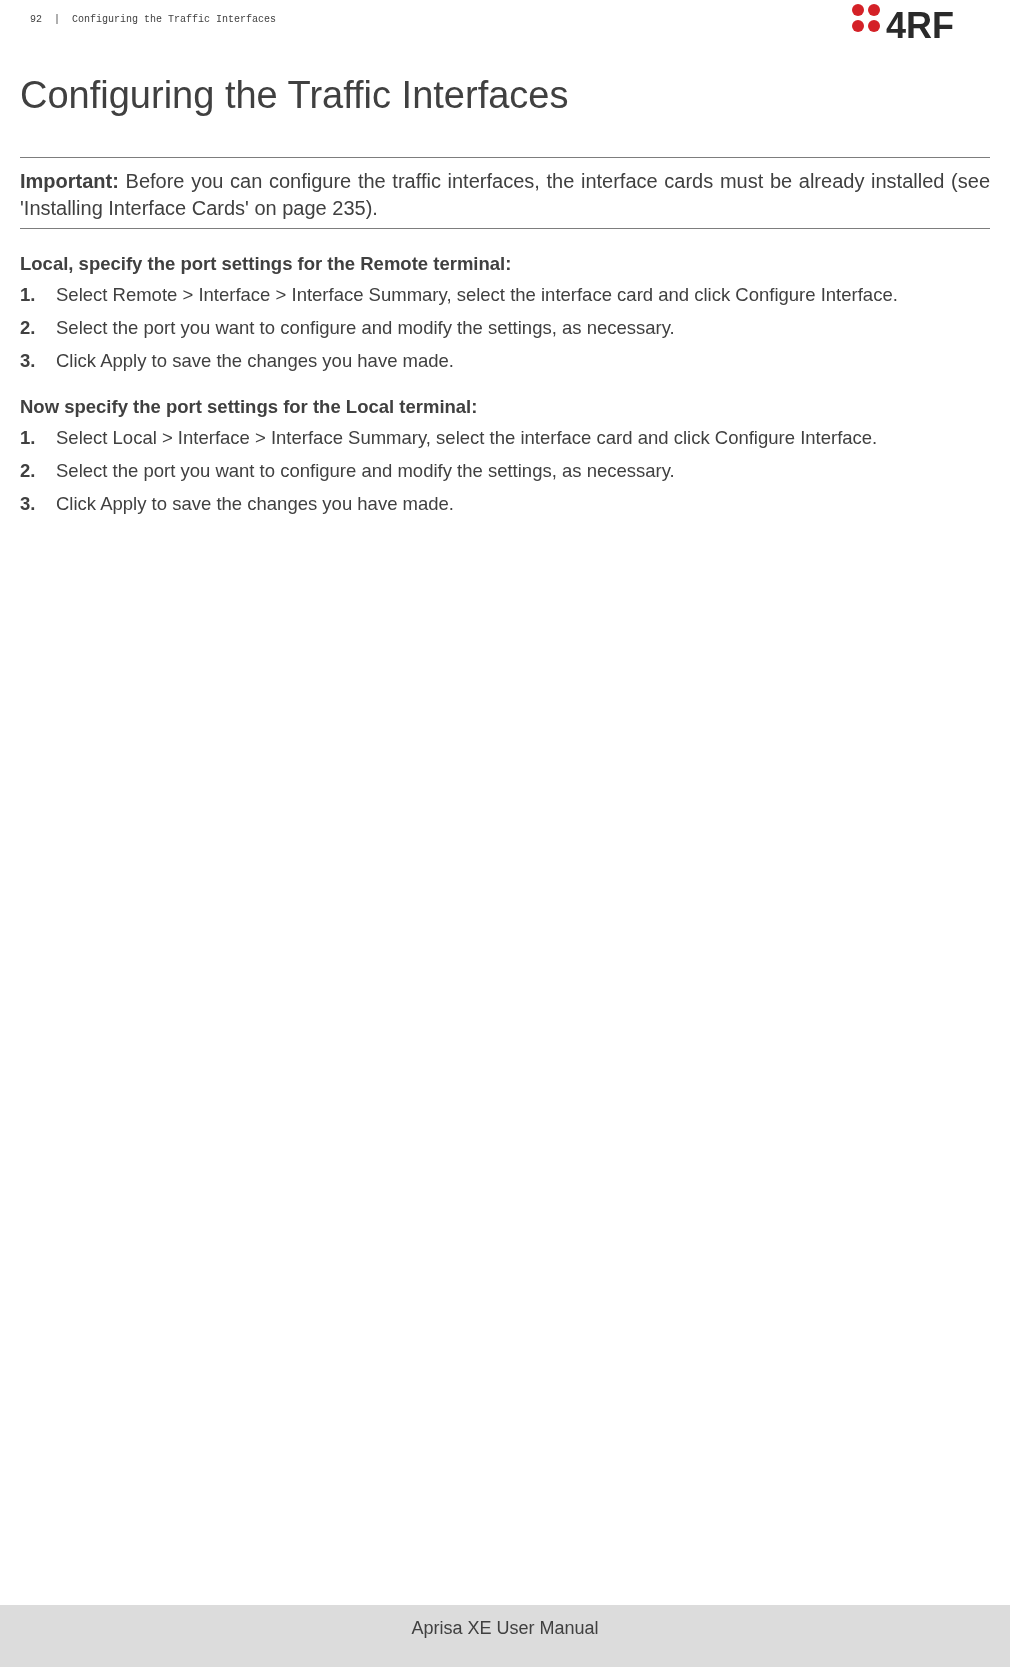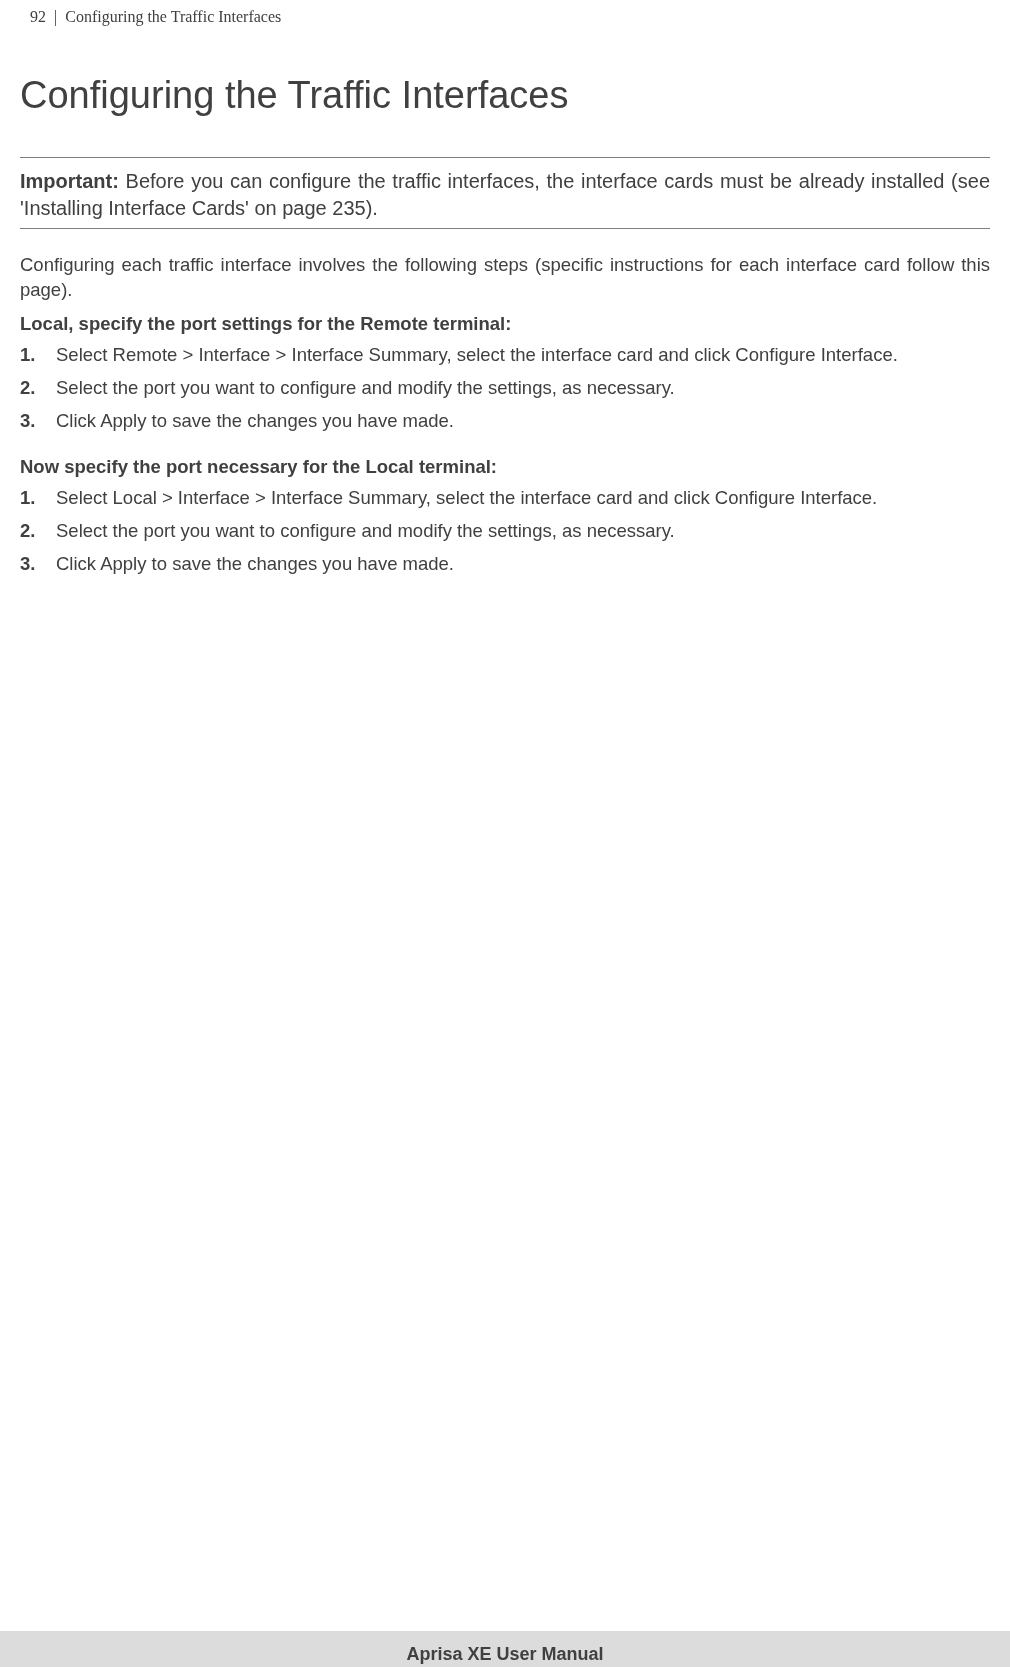--- a/index.html
+++ b/index.html
@@ -14,22 +14,22 @@
     position: relative;
     width: 1010px; height: 1667px;
     padding: 0;
   }
   .header {
     position: relative;
     padding: 8px 30px 0 30px;
     height: 60px;
   }
   .hdr-left {
-    font-family: Liberation Serif, serif;
-    font-size: 16px;
+    font-family: Liberation Mono, monospace;
+    font-size: 10px;
     color: #404040;
   }
   .logo {
     position: absolute;
     right: 24px; top: 0;
   }
   .content {
     padding: 0 20px 0 20px;
   }
   h1.title {
@@ -92,62 +92,69 @@
     left: -36px;
     top: 0;
     font-weight: 700;
     font-size: 18.5px;
     color: #404040;
   }
   .footer-bar {
     position: absolute;
     left: 0; bottom: 0;
     width: 100%;
-    height: 36px;
+    height: 62px;
     background: #dcdcdc;
     text-align: center;
     font-family: "Trebuchet MS", "Segoe UI", Verdana, sans-serif;
     font-size: 18px;
     color: #404040;
     line-height: 46px;
-    font-weight: bold;
   }
 </style>
 </head>
 <body>
 
 <div class="page">
 
   <div class="header">
     <span class="hdr-left">
       <span>92</span>
       &nbsp;|&nbsp;
       <span>Configuring the Traffic Interfaces</span>
     </span>
+    <div class="logo">
+      <svg width="140" height="48" viewBox="0 0 140 48">
+        <circle cx="12" cy="10" r="6" fill="#d42127"></circle>
+        <circle cx="28" cy="10" r="6" fill="#d42127"></circle>
+        <circle cx="12" cy="26" r="6" fill="#d42127"></circle>
+        <circle cx="28" cy="26" r="6" fill="#d42127"></circle>
+        <text x="40" y="38" font-family="Arial Black, Arial, sans-serif" font-size="36" font-weight="900" fill="#2a2a2a">4RF</text>
+      </svg>
+    </div>
   </div>
 
   <div class="content">
     <h1 class="title">Configuring the Traffic Interfaces</h1>
 
     <hr class="rule">
     <p class="callout">
       <span class="bold">Important:</span><span> Before you can configure the traffic interfaces, the interface cards must be already installed (see 'Installing Interface Cards' on page 235).</span>
     </p>
     <hr class="rule-bottom">
 
-    <p class="lead">Configuring each traffic interface involves the following steps (specific instructions for each interface card follow this page).</p>
 
     <p class="section-label">Local, specify the port settings for the Remote terminal:</p>
     <ol class="steps">
       <li>Select Remote &gt; Interface &gt; Interface Summary, select the interface card and click Configure Interface.</li>
       <li>Select the port you want to configure and modify the settings, as necessary.</li>
       <li>Click Apply to save the changes you have made.</li>
     </ol>
 
-    <p class="section-label">Now specify the port necessary for the Local terminal:</p>
+    <p class="section-label">Now specify the port settings for the Local terminal:</p>
     <ol class="steps">
       <li>Select Local &gt; Interface &gt; Interface Summary, select the interface card and click Configure Interface.</li>
       <li>Select the port you want to configure and modify the settings, as necessary.</li>
       <li>Click Apply to save the changes you have made.</li>
     </ol>
 
   </div>
 
   <div class="footer-bar">
     <span>Aprisa XE User Manual</span>

